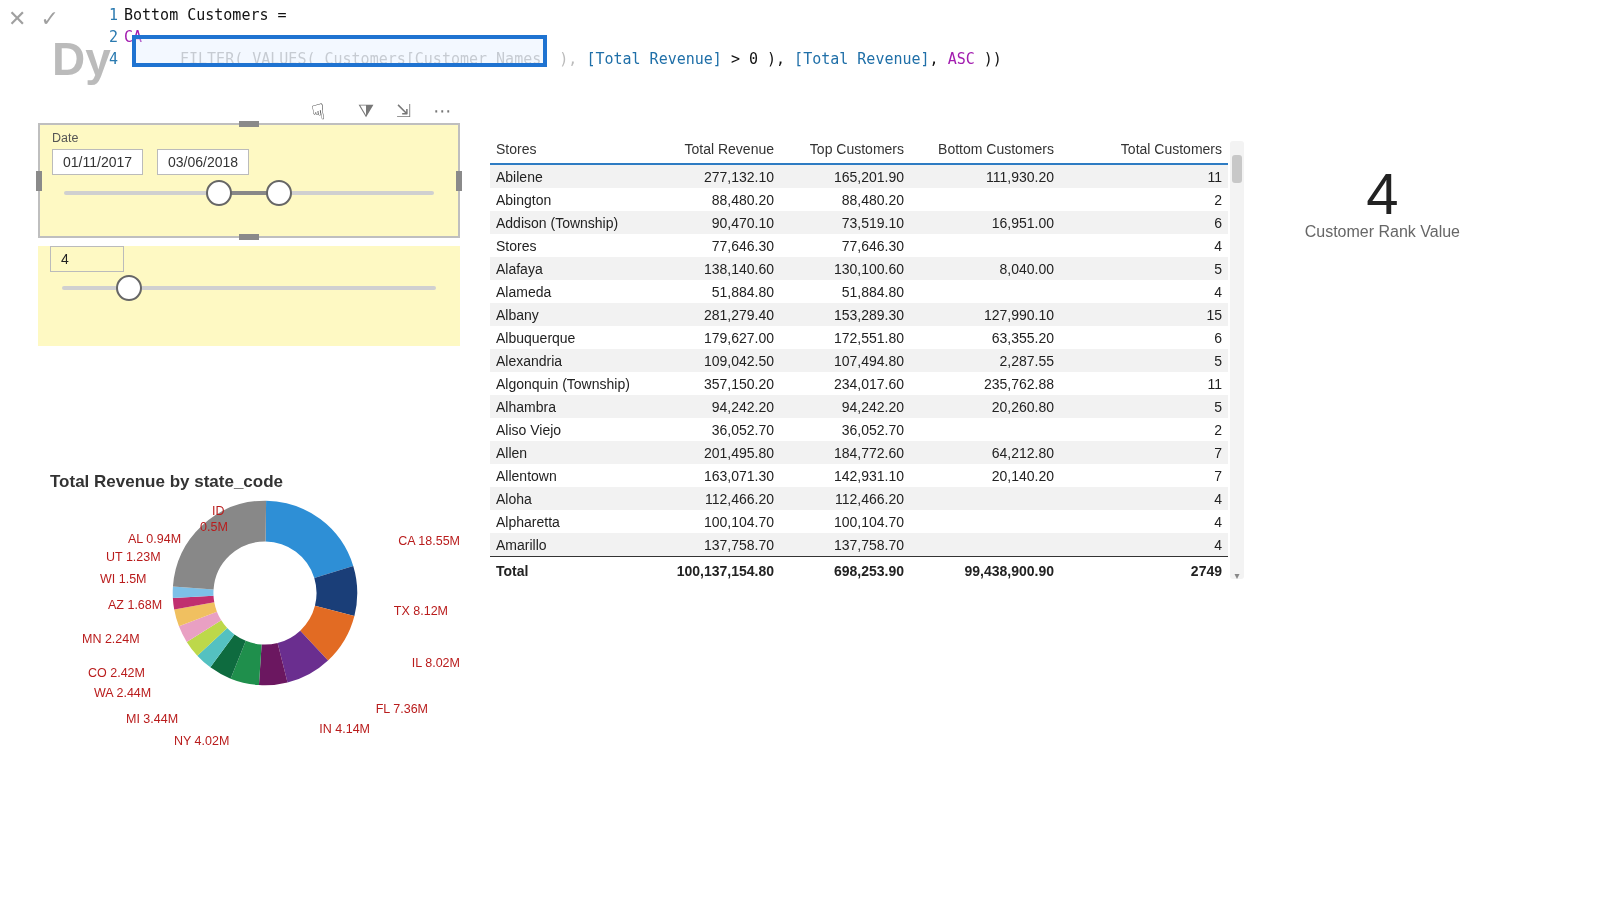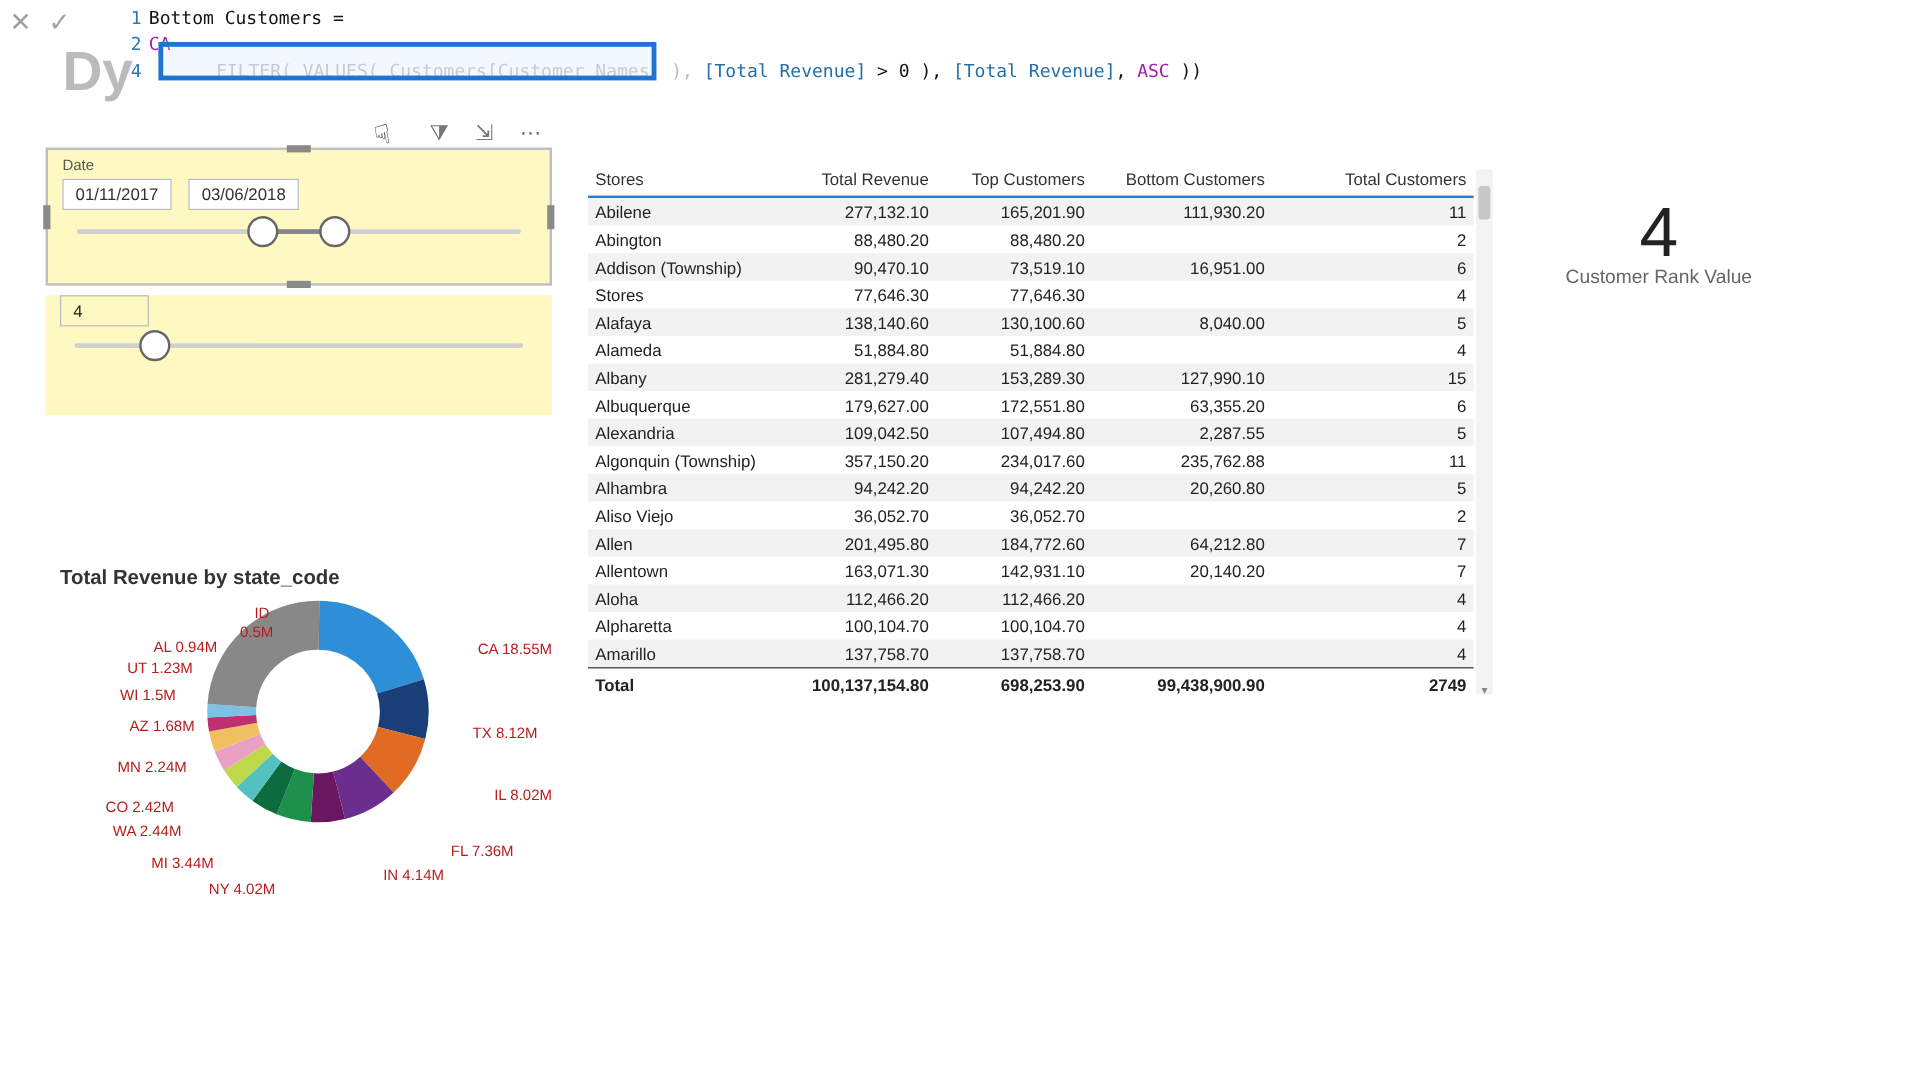--- a/index.html
+++ b/index.html
@@ -212,21 +212,21 @@
     </svg>
     <div class="donut-label" style="right:10px; top:36px;">CA 18.55M</div>
     <div class="donut-label" style="right:22px; top:106px;text-align:right;">TX 8.12M</div>
     <div class="donut-label" style="right:10px; top:158px;">IL 8.02M</div>
     <div class="donut-label" style="right:42px; top:204px;">FL 7.36M</div>
     <div class="donut-label" style="right:100px; top:224px;">IN 4.14M</div>
     <div class="donut-label" style="left:124px; top:236px;">NY 4.02M</div>
     <div class="donut-label" style="left:76px; top:214px;text-align:center;">MI 3.44M</div>
     <div class="donut-label" style="left:44px; top:188px;">WA 2.44M</div>
     <div class="donut-label" style="left:38px; top:168px;">CO 2.42M</div>
-    <div class="donut-label" style="left:48px; top:134px; text-align:left;">MN 2.24M</div>
+    <div class="donut-label" style="left:32px; top:134px; text-align:left;">MN 2.24M</div>
     <div class="donut-label" style="left:58px; top:100px; text-align:right;">AZ 1.68M</div>
     <div class="donut-label" style="left:50px; top:74px;">WI 1.5M</div>
     <div class="donut-label" style="left:56px; top:52px;">UT 1.23M</div>
     <div class="donut-label" style="left:78px; top:34px;">AL 0.94M</div>
     <div class="donut-label" style="left:162px; top:6px;">ID</div>
     <div class="donut-label" style="left:150px; top:22px;">0.5M</div>
   </div>
 </div>
 
 <div class="data-table">

